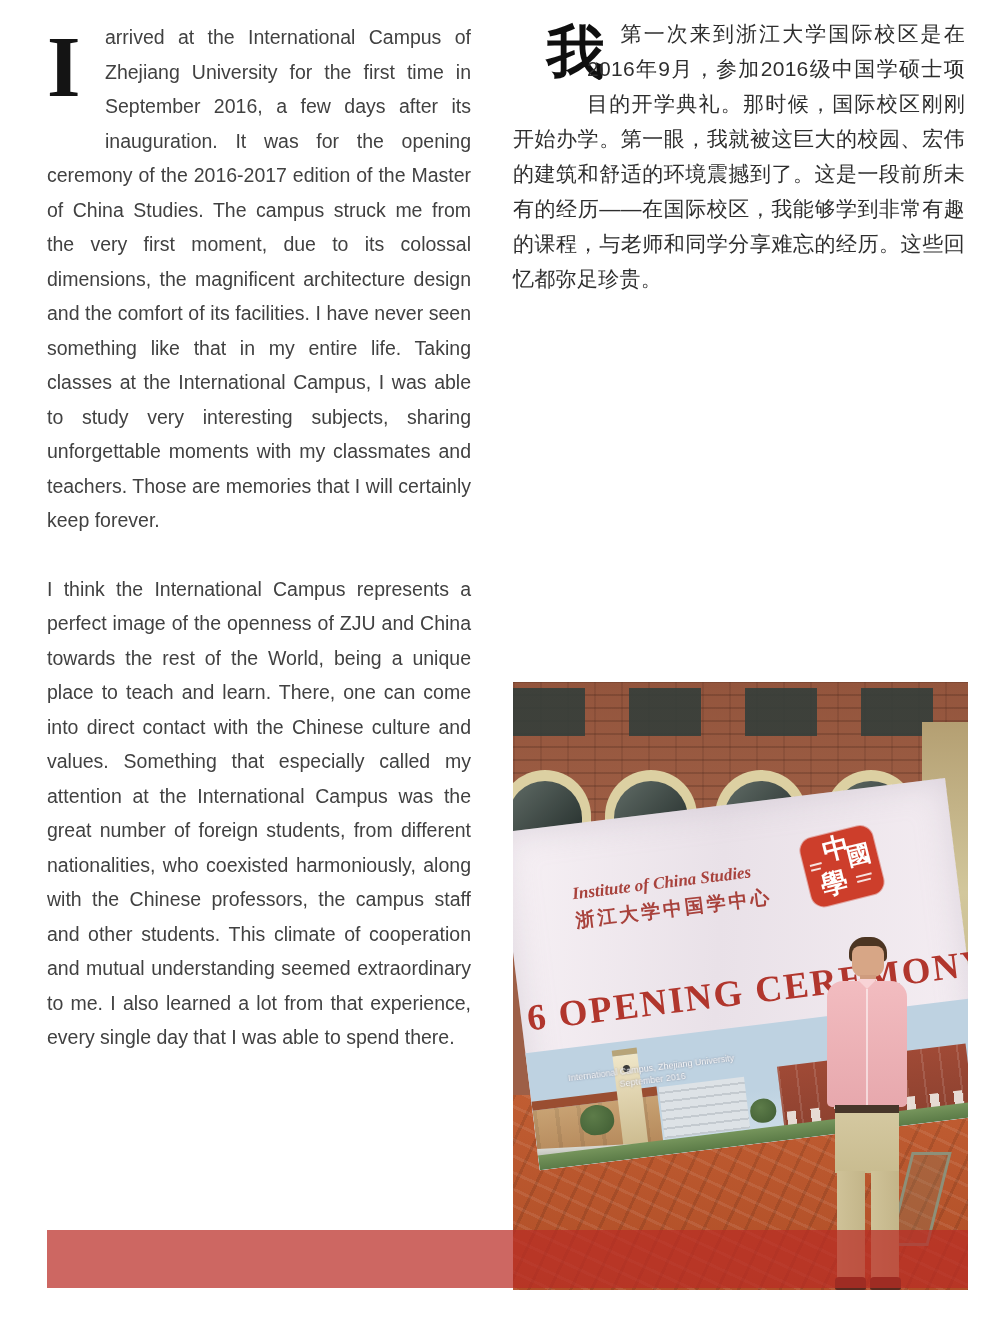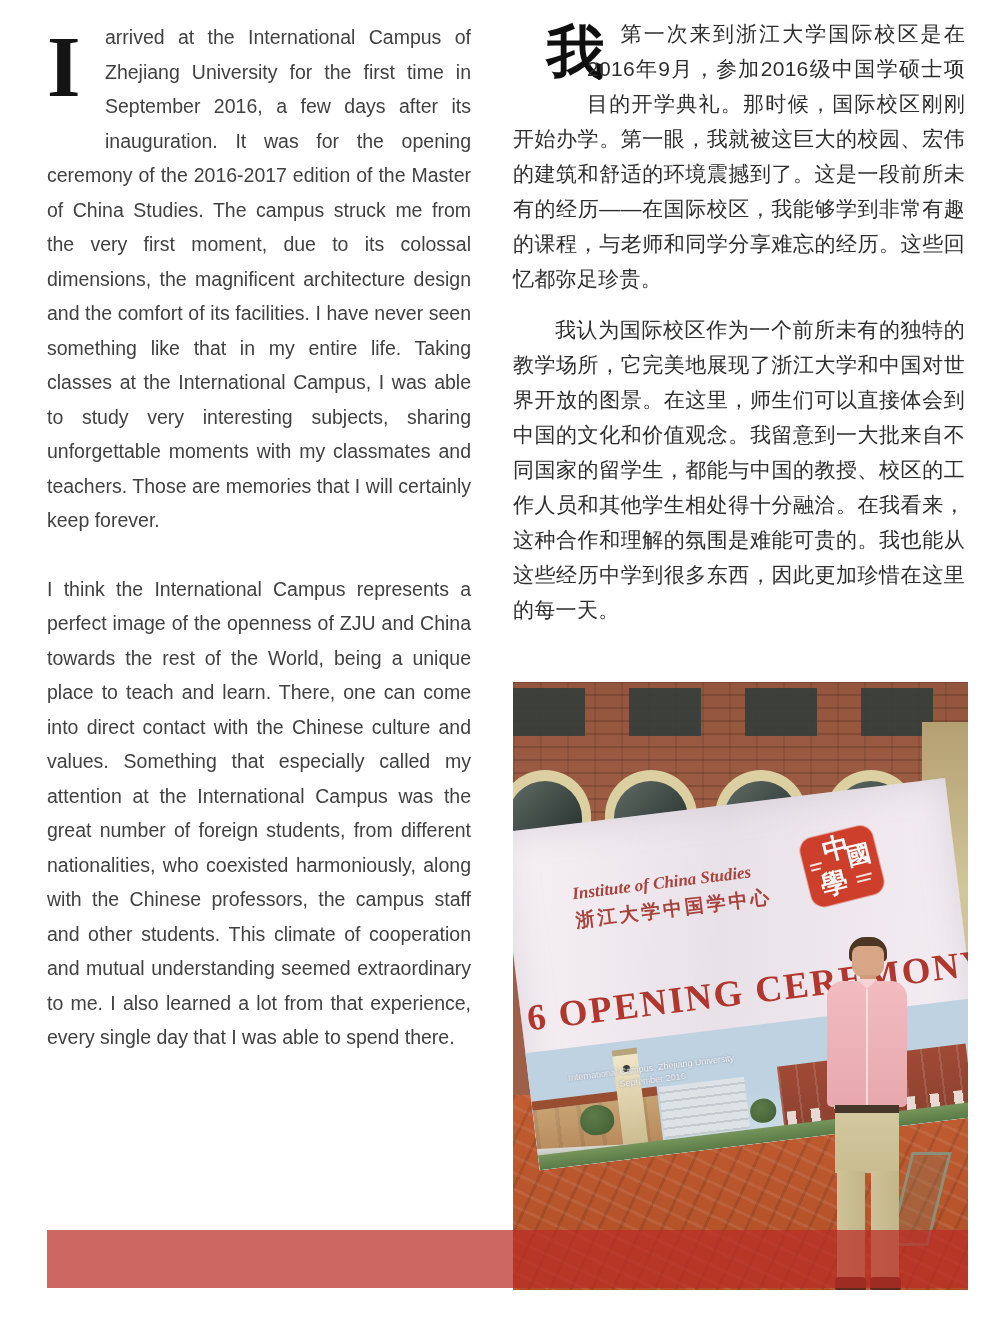--- a/index.html
+++ b/index.html
@@ -161,21 +161,20 @@
       <span>arrived at the International Campus of Zhejiang University for the first time in September 2016, a few days after its inauguration. It was for the opening ceremony of the 2016-2017 edition of the Master of China Studies. The campus struck me from the very first moment, due to its colossal dimensions, the magnificent architecture design and the comfort of its facilities. I have never seen something like that in my entire life. Taking classes at the International Campus, I was able to study very interesting subjects, sharing unforgettable moments with my classmates and teachers. Those are memories that I will certainly keep forever.</span>
     </p>
     <p class="p2">I think the International Campus represents a perfect image of the openness of ZJU and China towards the rest of the World, being a unique place to teach and learn. There, one can come into direct contact with the Chinese culture and values. Something that especially called my attention at the International Campus was the great number of foreign students, from different nationalities, who coexisted harmoniously, along with the Chinese professors, the campus staff and other students. This climate of cooperation and mutual understanding seemed extraordinary to me. I also learned a lot from that experience, every single day that I was able to spend there.</p>
   </section>
 
   <section class="col-zh">
     <p class="p1">
       <span class="dropcap-zh">我</span>
       <span>第一次来到浙江大学国际校区是在2016年9月，参加2016级中国学硕士项目的开学典礼。那时候，国际校区刚刚开始办学。第一眼，我就被这巨大的校园、宏伟的建筑和舒适的环境震撼到了。这是一段前所未有的经历——在国际校区，我能够学到非常有趣的课程，与老师和同学分享难忘的经历。这些回忆都弥足珍贵。</span>
     </p>
-    <p class="p2">我认为国际校区作为一个前所未有的独特的教学场所，它完美地展现了浙江大学和中国对世界开放的图景。在这里，师生们可以直接体会到中国的文化和价值观念。我留意到一大批来自不同国家的留学生，都能与中国的教授、校区的工作人员和其他学生相处得十分融洽。在我看来，这种合作和理解的氛围是难能可贵的。我也能从这些经历中学到很多东西，因此更加珍惜在这里的每一天。</p>
   </section>
 
   <figure class="photo">
 
     <div class="ph-building">
       <div class="ph-toprow"></div>
       <div class="arch a1">
           <i></i>
         </div>
       <div class="arch a2">

